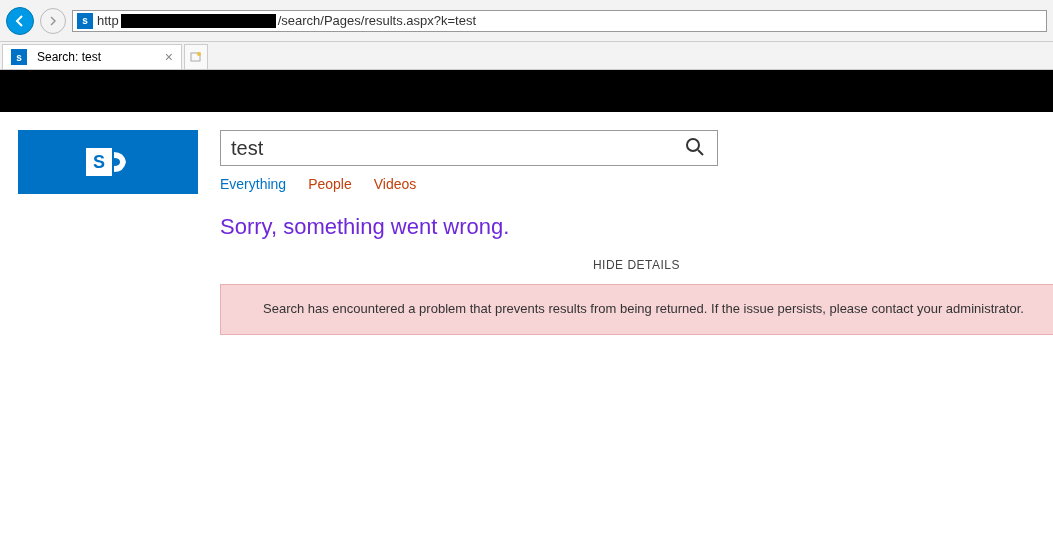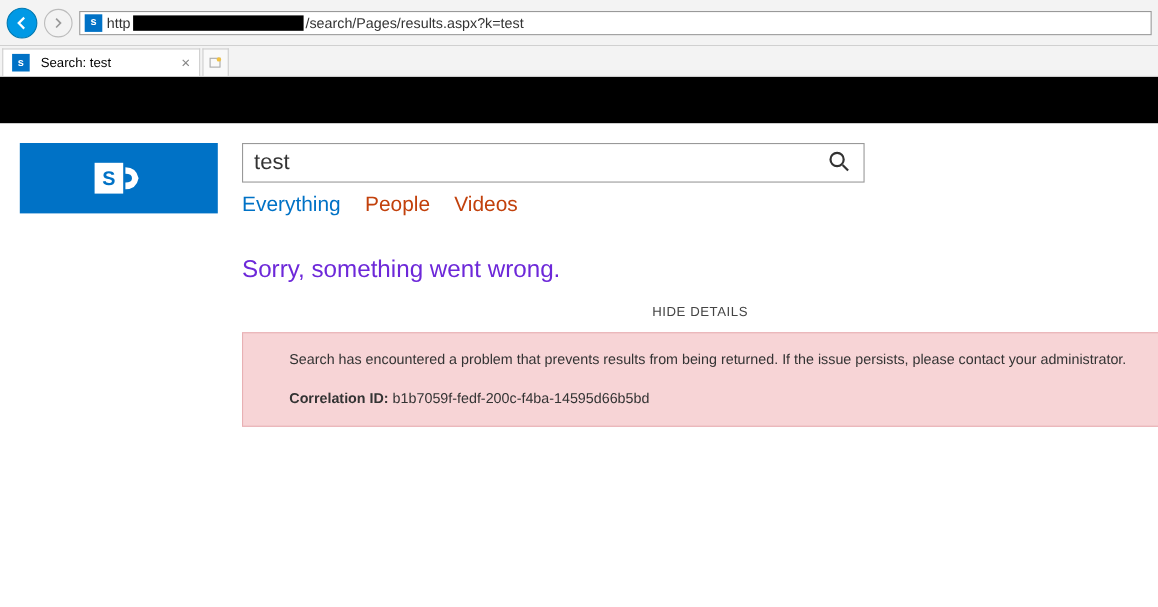--- a/index.html
+++ b/index.html
@@ -19,25 +19,25 @@
     .new-tab { width: 24px; display: flex; align-items: center; justify-content: center; border: 1px solid #ccc; border-bottom: none; margin-top: 2px; margin-left: 2px; background: #f9f9f9; }
 
     .black-bar { height: 42px; background: #000; }
 
     
     .page { display: flex; padding: 18px 0 0 18px; gap: 22px; }
     .logo-box { width: 180px; height: 64px; background: #0072c6; display: flex; align-items: center; justify-content: center; flex-shrink: 0; }
     .sp-logo { width: 48px; height: 44px; position: relative; }
 
     .main { flex: 1; min-width: 0; }
-    .search-box { width: 566px; height: 36px; border: 1px solid #999; display: flex; align-items: center; padding: 0 8px 0 10px; margin-bottom: 10px; }
+    .search-box { width: 498px; height: 36px; border: 1px solid #999; display: flex; align-items: center; padding: 0 8px 0 10px; margin-bottom: 10px; }
     .search-input { flex: 1; border: none; outline: none; font-size: 20px; color: #333; font-weight: 300; }
     .search-btn { background: none; border: none; cursor: pointer; padding: 4px; }
 
-    .scopes { display: flex; gap: 22px; font-size: 19px; font-weight: 300; margin-bottom: 34px; }
+    .scopes { display: flex; gap: 22px; font-size: 14px; font-weight: 300; margin-bottom: 22px; }
     .scope { color: #c2410c; cursor: pointer; }
     .scope.active { color: #0072c6; }
 
     .err-heading { font-size: 22px; font-weight: 300; color: #6d28d9; margin-bottom: 18px; }
     .hide-details { font-size: 12px; color: #444; letter-spacing: 0.5px; margin-bottom: 12px; cursor: pointer; text-transform: uppercase; text-align: center; }
     .err-box { background: #f7d4d6; border: 1px solid #e8b0b3; padding: 14px 14px; font-size: 13px; color: #333; line-height: 1.6; width: 836px; }
     .err-box p { margin-bottom: 14px; margin-left: 28px; }
     .err-box p:last-child { margin-bottom: 0; }
     .corr-label { font-weight: bold; }
   </style>
@@ -103,19 +103,15 @@
       <span class="scope active">Everything</span>
       <span class="scope">People</span>
       <span class="scope">Videos</span>
     </div>
 
     <div class="err-heading">Sorry, something went wrong.</div>
     <div class="hide-details">HIDE DETAILS</div>
 
     <div class="err-box">
       <p>Search has encountered a problem that prevents results from being returned. If the issue persists, please contact your administrator.</p>
-      <p>
-        <span class="corr-label">Correlation ID:</span>
-        <span>b1b7059f-fedf-200c-f4ba-14595d66b5bd</span>
-      </p>
     </div>
   </div>
 </div>
 
 </body></html>

